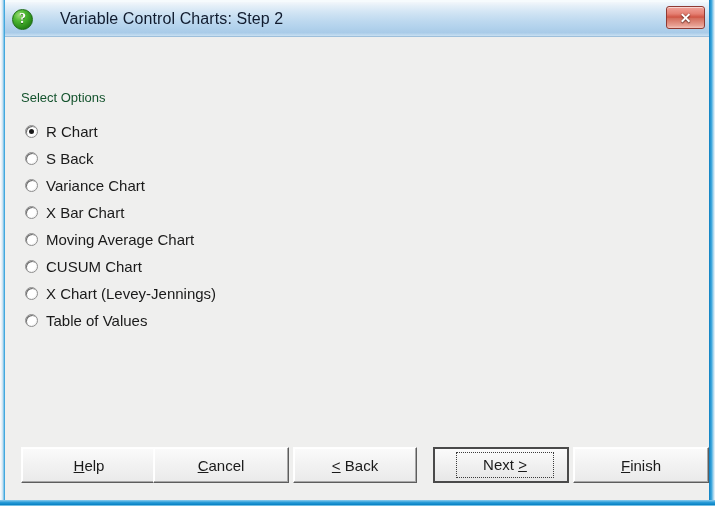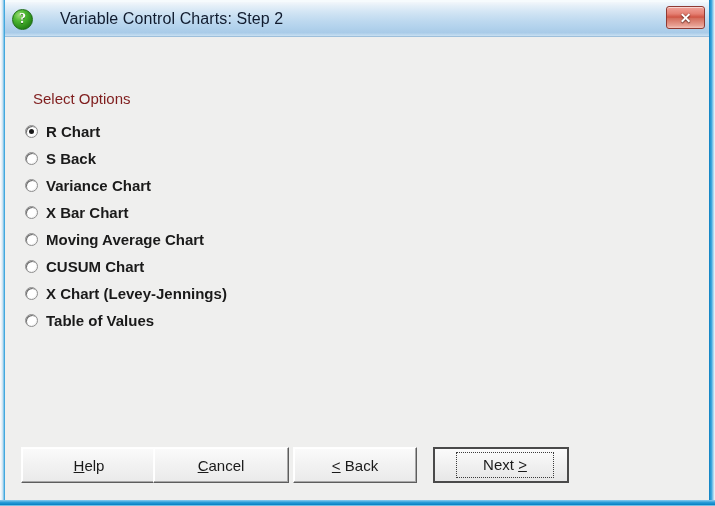--- a/index.html
+++ b/index.html
@@ -93,36 +93,35 @@
   }
 
   
   #body {
     position: relative;
     height: 462px;
     background: #efefee;
   }
   #group-label {
     position: absolute;
-    left: 28px; top: 53px;
-    font-size: 15px;
-    color: #7f1d1d;
+    left: 16px; top: 53px;
+    font-size: 13px;
+    color: #14532d;
     white-space: nowrap;
   }
   #options {
     position: absolute;
     left: 20px; top: 81px;
   }
   .opt {
     display: flex;
     align-items: center;
     height: 27px;
     cursor: pointer;
     width: 330px;
-    font-weight: bold;
   }
   .radio {
     position: relative;
     width: 13px; height: 13px;
     flex: 0 0 13px;
     margin-right: 8px;
     border-radius: 50%;
     background: #ffffff;
     border: 1px solid #8d8d8d;
     box-shadow: inset 1px 1px 0 #6f6f6f, inset -1px -1px 0 #f4f4f4;
@@ -257,17 +256,20 @@
         <div class="btn" style="left:288px; width:124px;">
           <span><span></span><span class="u">&lt;</span><span> Back</span></span>
         </div>
 
         <div class="btn default" style="left:428px; width:136px;">
           <span class="btn-inner">
             <span><span>Next </span><span class="u">&gt;</span><span></span></span>
           </span>
         </div>
 
+        <div class="btn" style="left:568px; width:136px;">
+          <span><span></span><span class="u">F</span><span>inish</span></span>
+        </div>
 
       </div>
     </div>
   </div>
 </div>
 
 </body></html>

